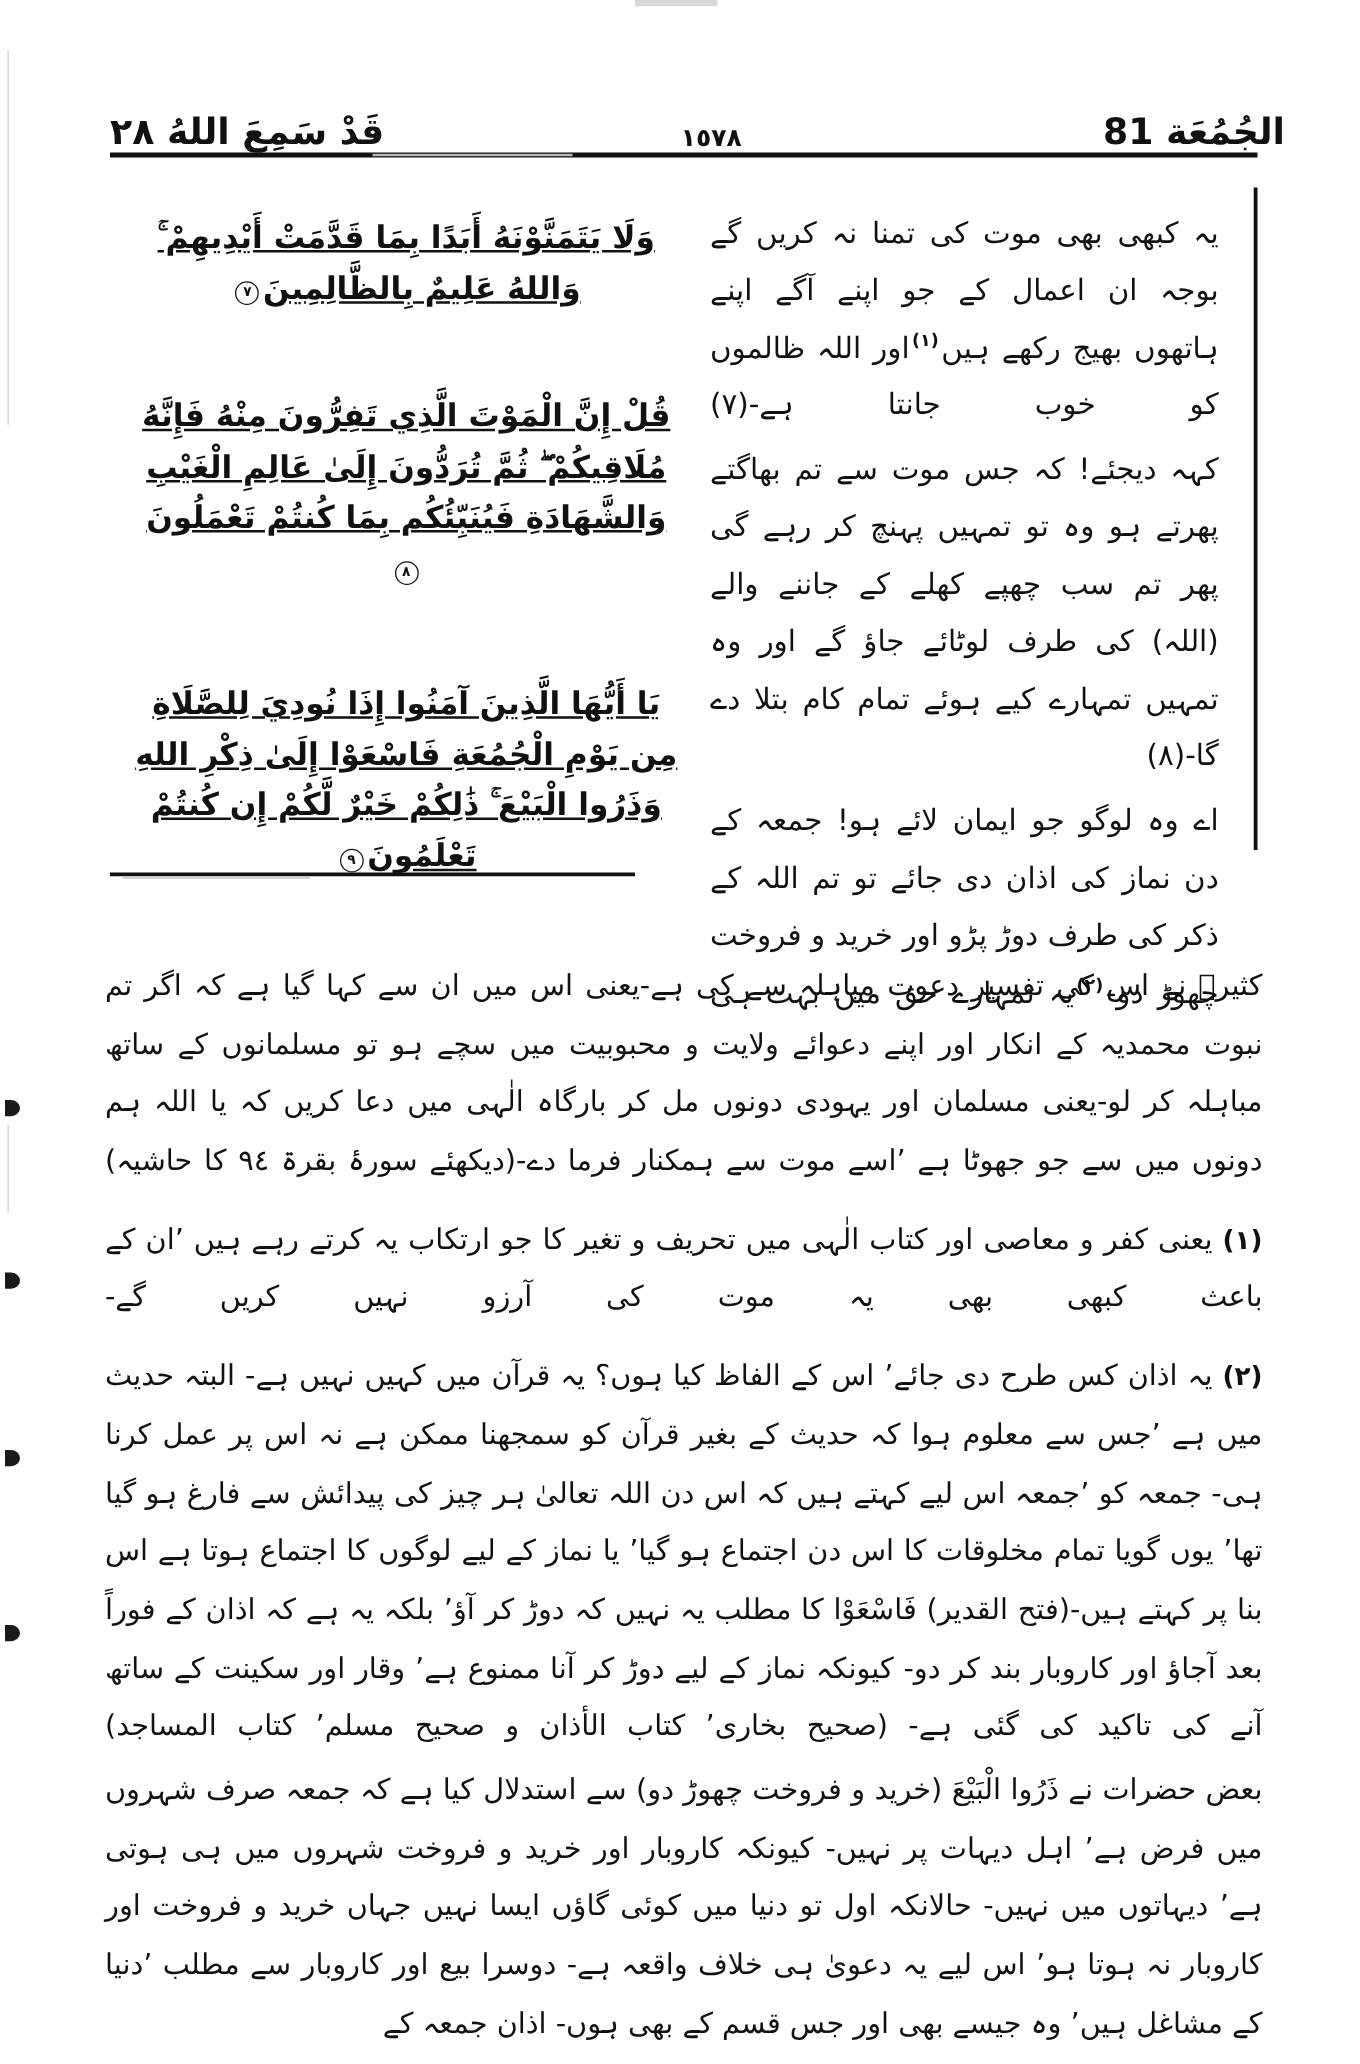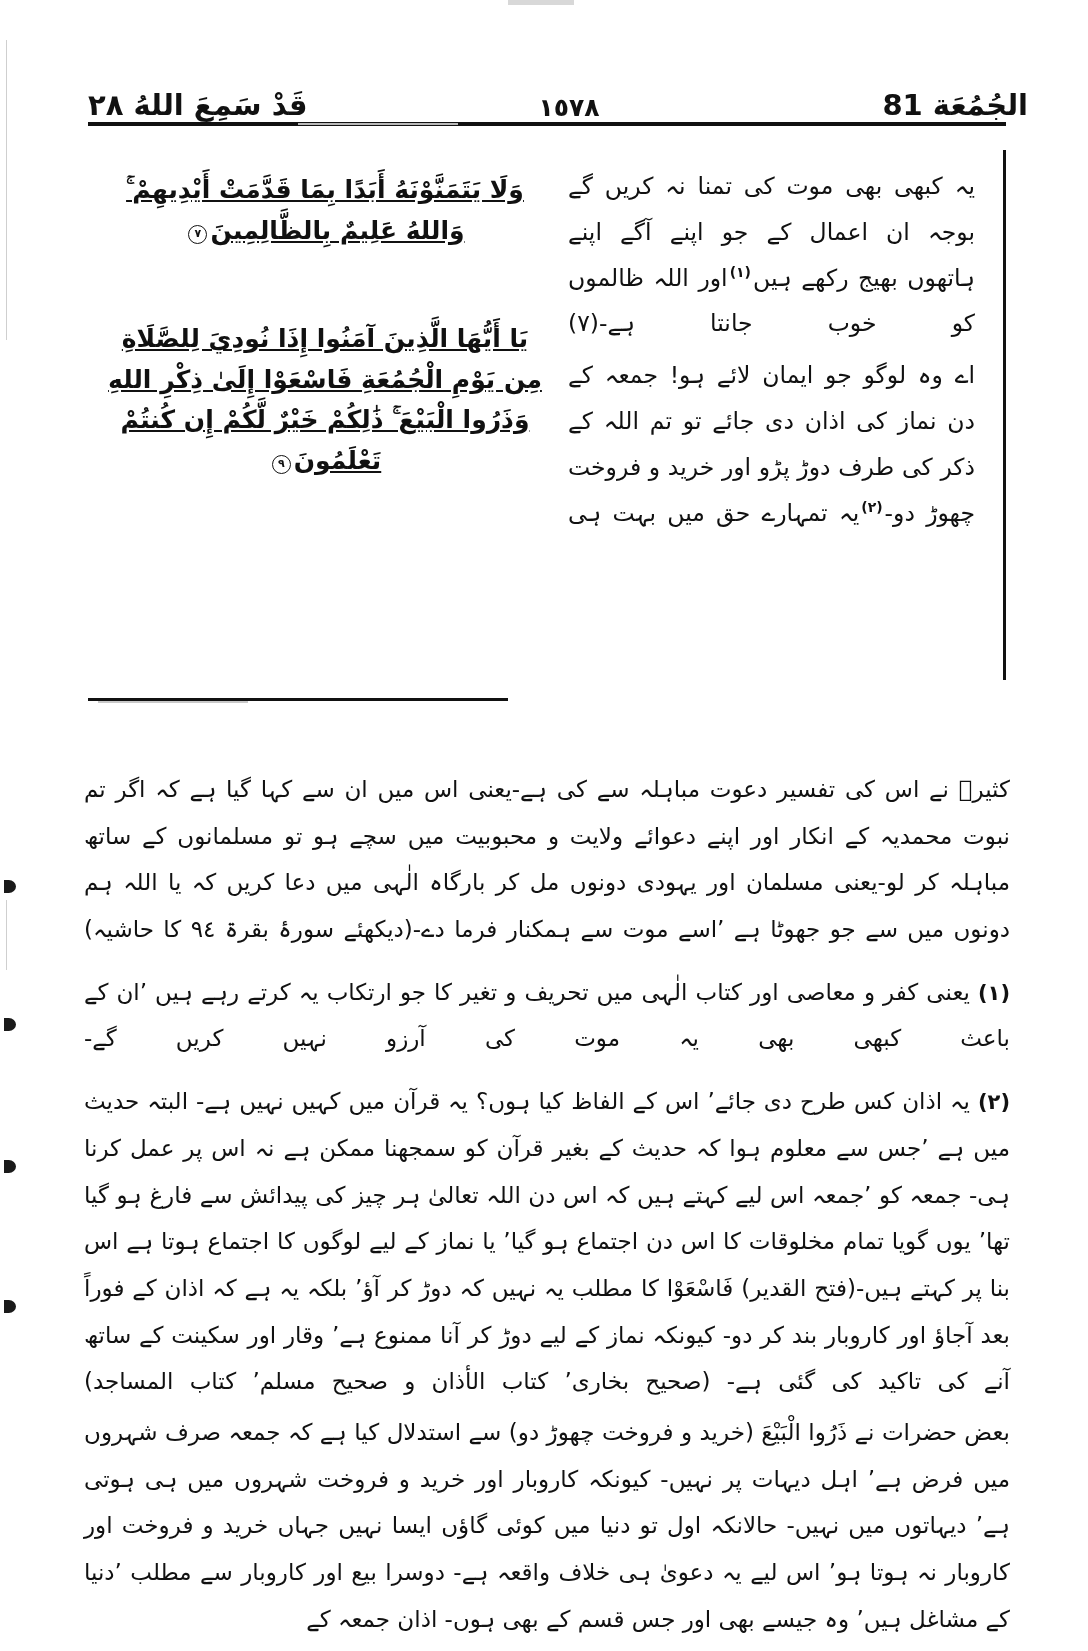--- a/index.html
+++ b/index.html
@@ -59,21 +59,21 @@
     justify-content: space-between;
   }
   .header-side {
     font-size: 29px;
     line-height: 1;
     font-weight: 700;
     white-space: nowrap;
     letter-spacing: -0.5px;
   }
   .header-center {
-    font-size: 25px;
+    font-size: 20px;
     line-height: 1;
     font-weight: 600;
     letter-spacing: 1px;
     transform: translateX(-26px);
   }
   .header-rule {
     position: absolute;
     top: 122px;
     left: 88px;
     width: 918px;
@@ -220,27 +220,29 @@
     <div class="header-center">١٥٧٨</div>
     <div class="header-side">قَدْ سَمِعَ اللهُ ٢٨</div>
   </div>
   <div class="header-rule"></div>
 
   <div class="scripture">
 
     <div class="col-urdu">
       <p class="urdu-para u1"><span>یہ کبھی بھی موت کی تمنا نہ کریں گے بوجہ ان اعمال کے جو اپنے آگے اپنے ہاتھوں بھیج رکھے ہیں</span><sup class="fn">(۱)</sup><span>اور اللہ ظالموں کو خوب جانتا ہے-(۷)</span></p>
 
+      <p class="urdu-para u2"><span>کہہ دیجئے! کہ جس موت سے تم بھاگتے پھرتے ہو وہ تو تمہیں پہنچ کر رہے گی پھر تم سب چھپے کھلے کے جاننے والے (اللہ) کی طرف لوٹائے جاؤ گے اور وہ تمہیں تمہارے کیے ہوئے تمام کام بتلا دے گا-(۸)</span></p>
 
       <p class="urdu-para u3"><span>اے وہ لوگو جو ایمان لائے ہو! جمعہ کے دن نماز کی اذان دی جائے تو تم اللہ کے ذکر کی طرف دوڑ پڑو اور خرید و فروخت چھوڑ دو-</span><sup class="fn">(۲)</sup><span>یہ تمہارے حق میں بہت ہی</span></p>
     </div>
 
     <div class="col-arabic">
       <p class="ayah a1"><span>وَلَا يَتَمَنَّوْنَهُ أَبَدًا بِمَا قَدَّمَتْ أَيْدِيهِمْ ۚ وَاللهُ عَلِيمٌ بِالظَّالِمِينَ</span><span class="ayah-mark">٧</span></p>
 
+      <p class="ayah a2"><span>قُلْ إِنَّ الْمَوْتَ الَّذِي تَفِرُّونَ مِنْهُ فَإِنَّهُ مُلَاقِيكُمْ ۖ ثُمَّ تُرَدُّونَ إِلَىٰ عَالِمِ الْغَيْبِ وَالشَّهَادَةِ فَيُنَبِّئُكُم بِمَا كُنتُمْ تَعْمَلُونَ</span><span class="ayah-mark">٨</span></p>
 
       <p class="ayah a3"><span>يَا أَيُّهَا الَّذِينَ آمَنُوا إِذَا نُودِيَ لِلصَّلَاةِ مِن يَوْمِ الْجُمُعَةِ فَاسْعَوْا إِلَىٰ ذِكْرِ اللهِ وَذَرُوا الْبَيْعَ ۚ ذَٰلِكُمْ خَيْرٌ لَّكُمْ إِن كُنتُمْ تَعْلَمُونَ</span><span class="ayah-mark">٩</span></p>
     </div>
 
   </div>
 
   <div class="mid-rule"></div>
 
   <div class="commentary">
 

